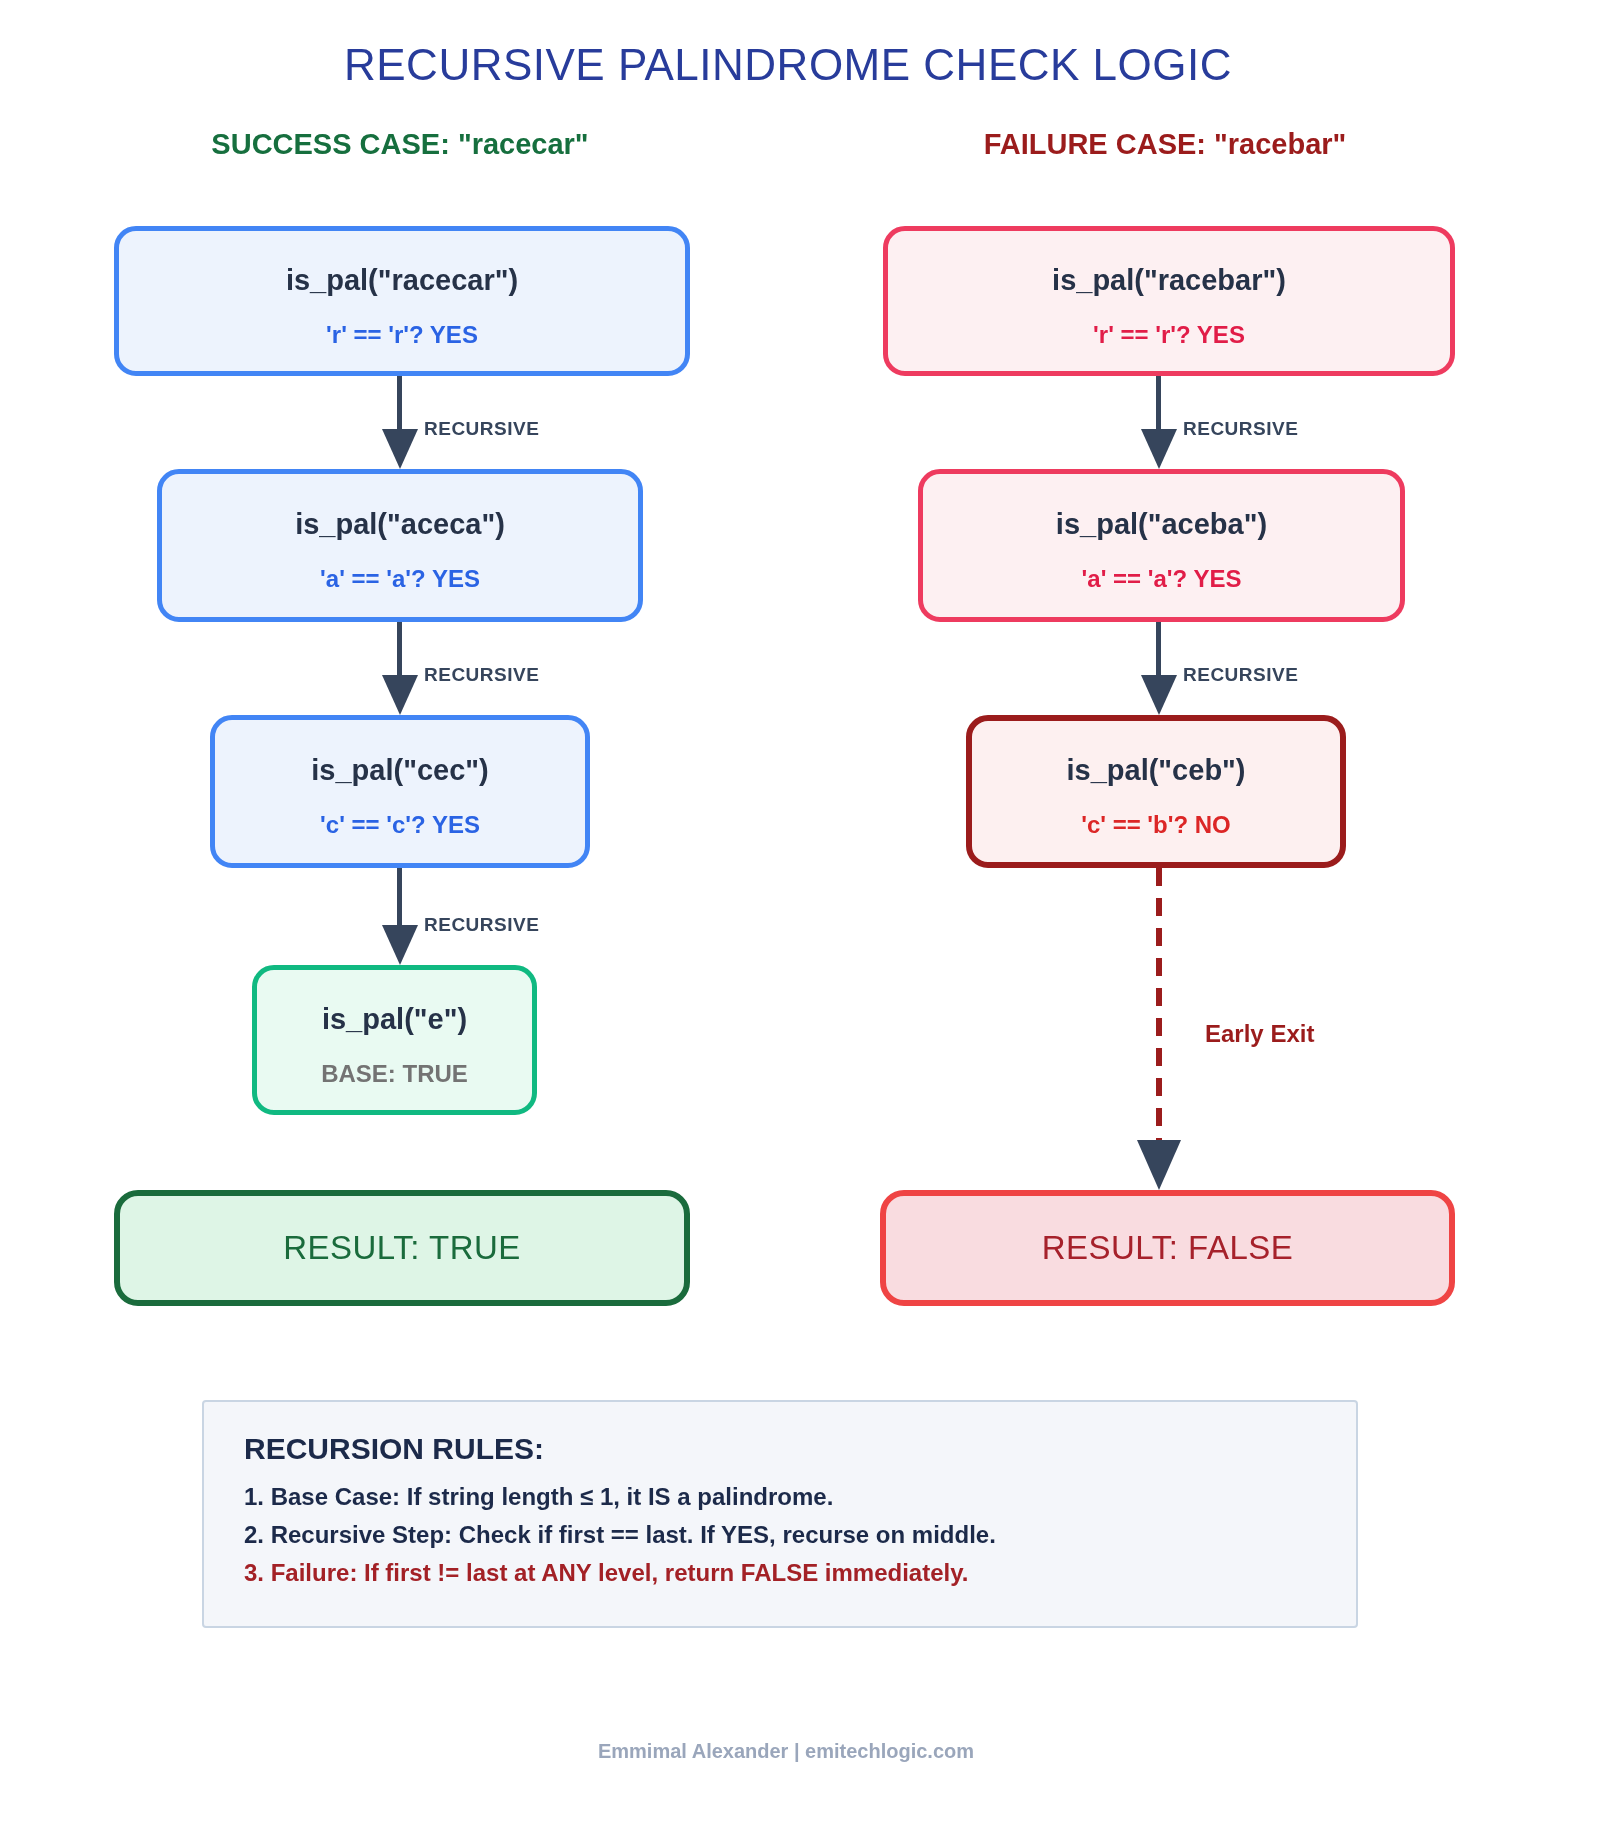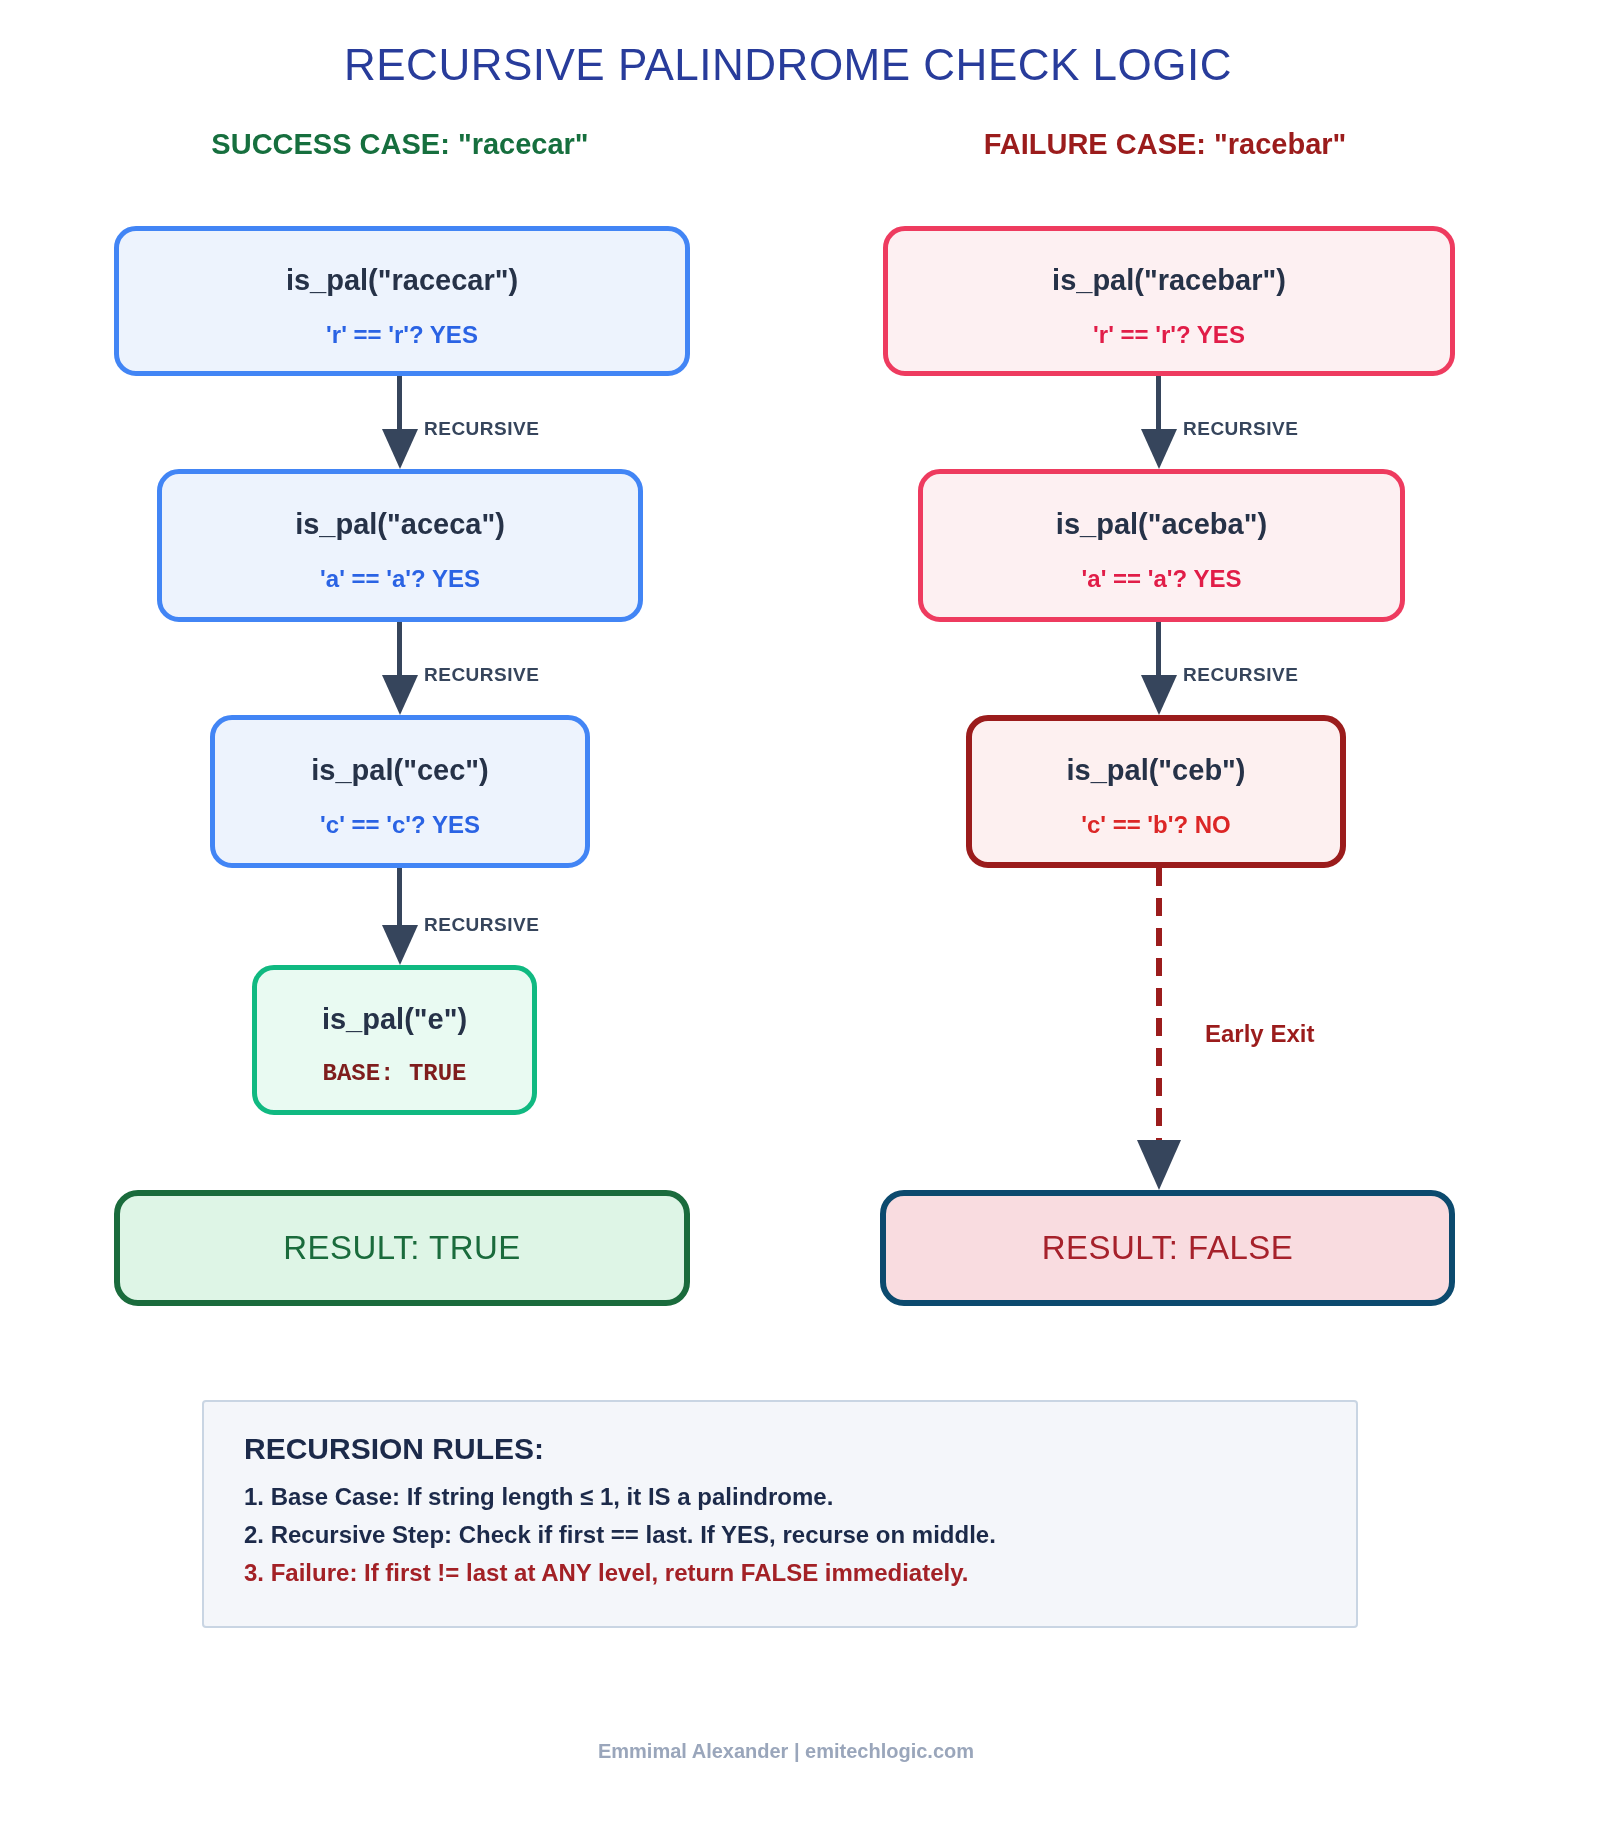--- a/index.html
+++ b/index.html
@@ -24,29 +24,29 @@
   }
   .node .call{font-size:29px;font-weight:700;color:#263248;}
   .node .check{font-size:24px;font-weight:700;}
   .node-blue{border:5px solid #4285f5;background:#edf3fd;}
   .check-blue{color:#2a63e4;}
   .node-rose{border:5px solid #ee3b5f;background:#fdf0f2;}
   .check-rose{color:#e11d48;}
   .node-darkred{border:6px solid #9b1c1c;background:#fdf0f0;}
   .check-red{color:#dc2626;}
   .node-green{border:5px solid #10b981;background:#e9faf2;}
-  .check-green{color:#7f1d1d;font-family:Liberation Mono, monospace;}
+  .check-green{color:#737373;}
 
   .result{
     position:absolute;box-sizing:border-box;border-radius:24px;
     display:flex;align-items:center;justify-content:center;
     font-size:33px;font-weight:400;letter-spacing:0.5px;
   }
   .result-green{border:6px solid #1a6b3c;background:#def5e6;color:#1a6b3c;}
-  .result-red{border:6px solid #0c4a6e;background:#f9dce0;color:#a6212b;justify-content:center;}
+  .result-red{border:6px solid #ef4444;background:#f9dce0;color:#a6212b;justify-content:center;}
 
   .shaft{position:absolute;width:5px;background:#36455c;}
   .head{
     position:absolute;width:0;height:0;
     border-left:18px solid transparent;border-right:18px solid transparent;
     border-top:40px solid #36455c;
   }
   .head-big{
     position:absolute;width:0;height:0;
     border-left:22px solid transparent;border-right:22px solid transparent;

